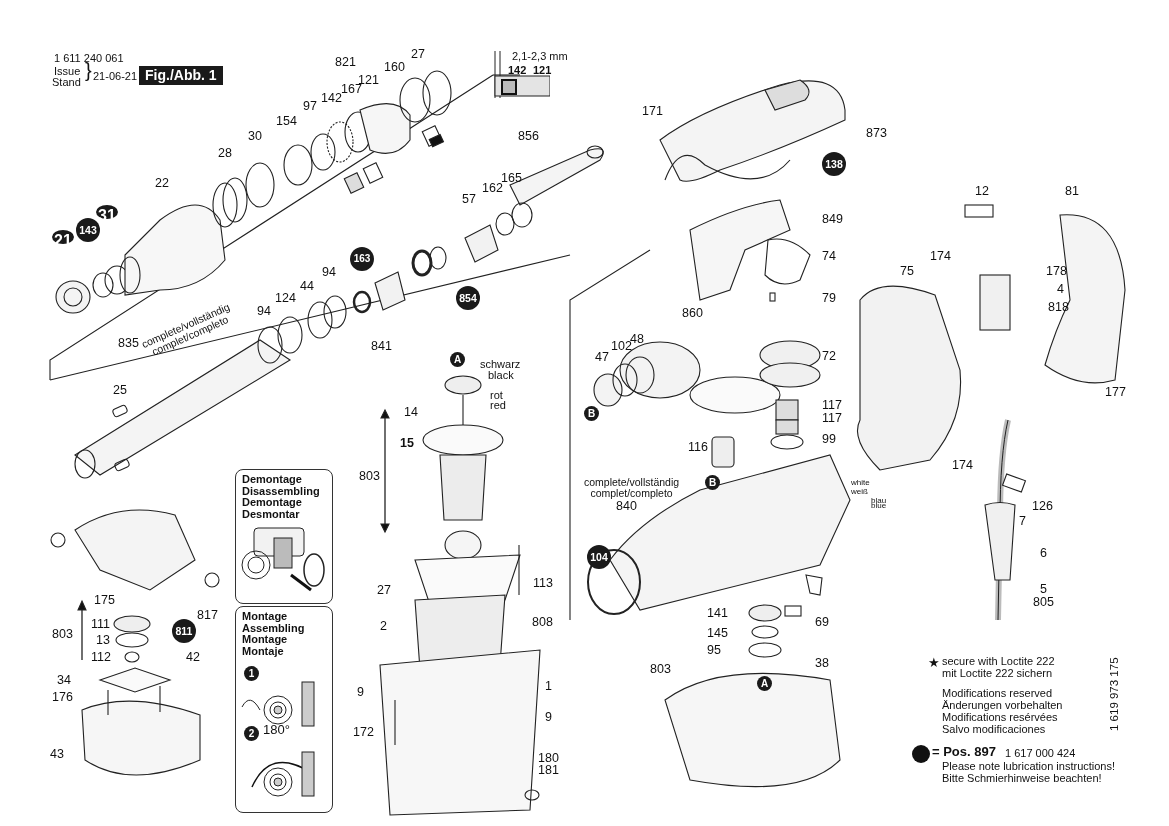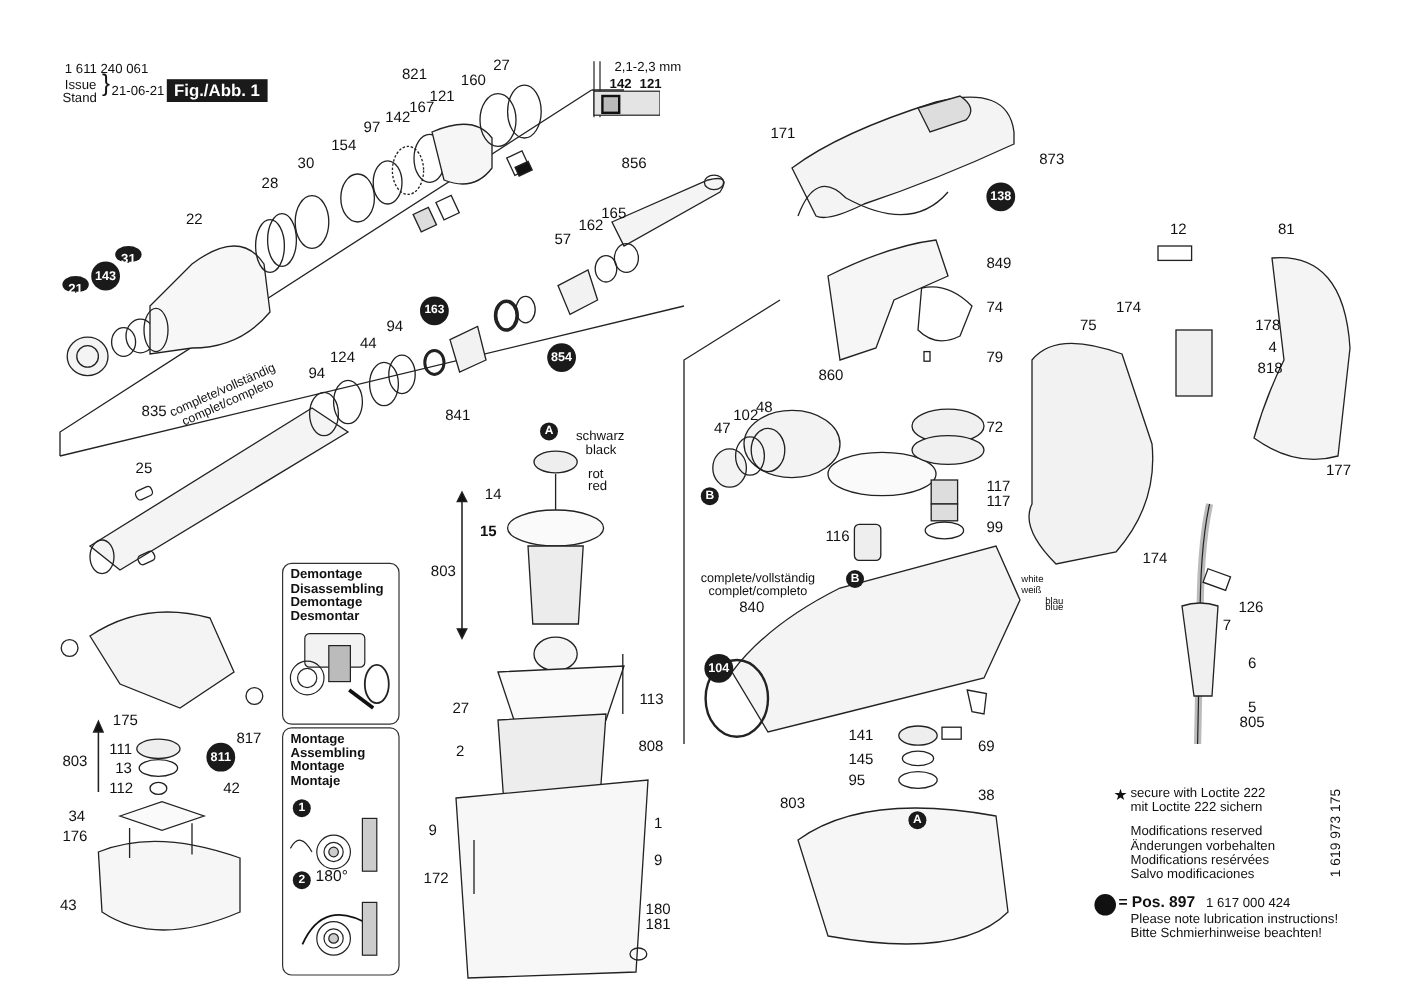--- a/index.html
+++ b/index.html
@@ -2,21 +2,21 @@
 <html><head>
 <meta charset="utf-8">
 <style>
   html, body { margin:0; padding:0; background:#ffffff; }
   body { width:1169px; height:826px; position:relative; overflow:hidden;
          font-family:"Liberation Sans", sans-serif; color:#111; }
   #canvas { position:absolute; left:0; top:0; width:1169px; height:826px; }
   svg.drawing { position:absolute; left:0; top:0; }
   .lbl { position:absolute; font-size:12.5px; line-height:13px; white-space:nowrap; color:#111; }
   .blob { position:absolute; width:22px; height:14px; border-radius:50%; background:#1a1a1a;
-          color:#fff; font-weight:bold; font-size:11px; line-height:22px; text-align:center; }
+          color:#fff; font-weight:bold; font-size:16px; line-height:22px; text-align:center; }
   .letter { position:absolute; width:15px; height:15px; border-radius:50%; background:#1a1a1a;
             color:#fff; font-weight:bold; font-size:10px; line-height:15px; text-align:center; }
   .small { position:absolute; font-size:10px; line-height:10px; white-space:nowrap; }
   .hdr { position:absolute; font-size:11px; line-height:11px; }
   .figbox { position:absolute; background:#1a1a1a; color:#fff; font-weight:bold; font-size:14px;
             padding:1px 6px; line-height:17px; }
   .infobox { position:absolute; border:1.5px solid #333; border-radius:8px; background:#fff; }
   .infobox .t { font-weight:bold; font-size:11px; line-height:11.5px; padding:4px 0 0 6px; }
   .note { position:absolute; font-size:11px; line-height:11.5px; white-space:nowrap; }
   .vert { position:absolute; font-size:11.5px; transform:rotate(-90deg); transform-origin:left top; white-space:nowrap; }

